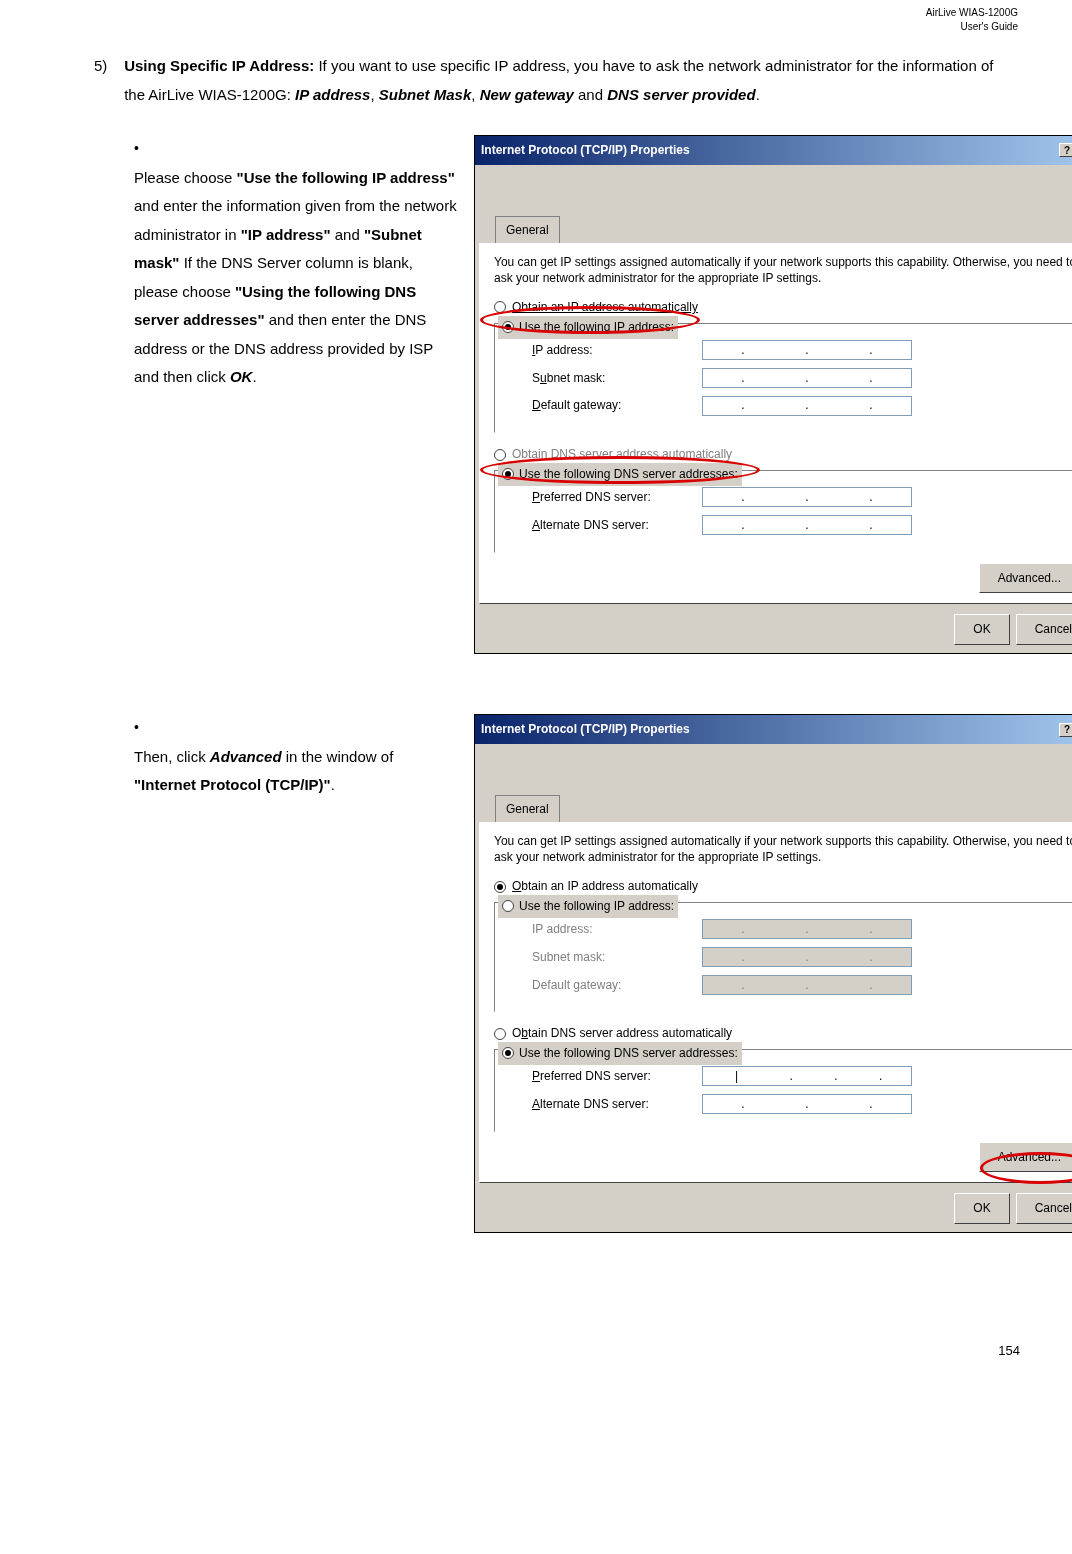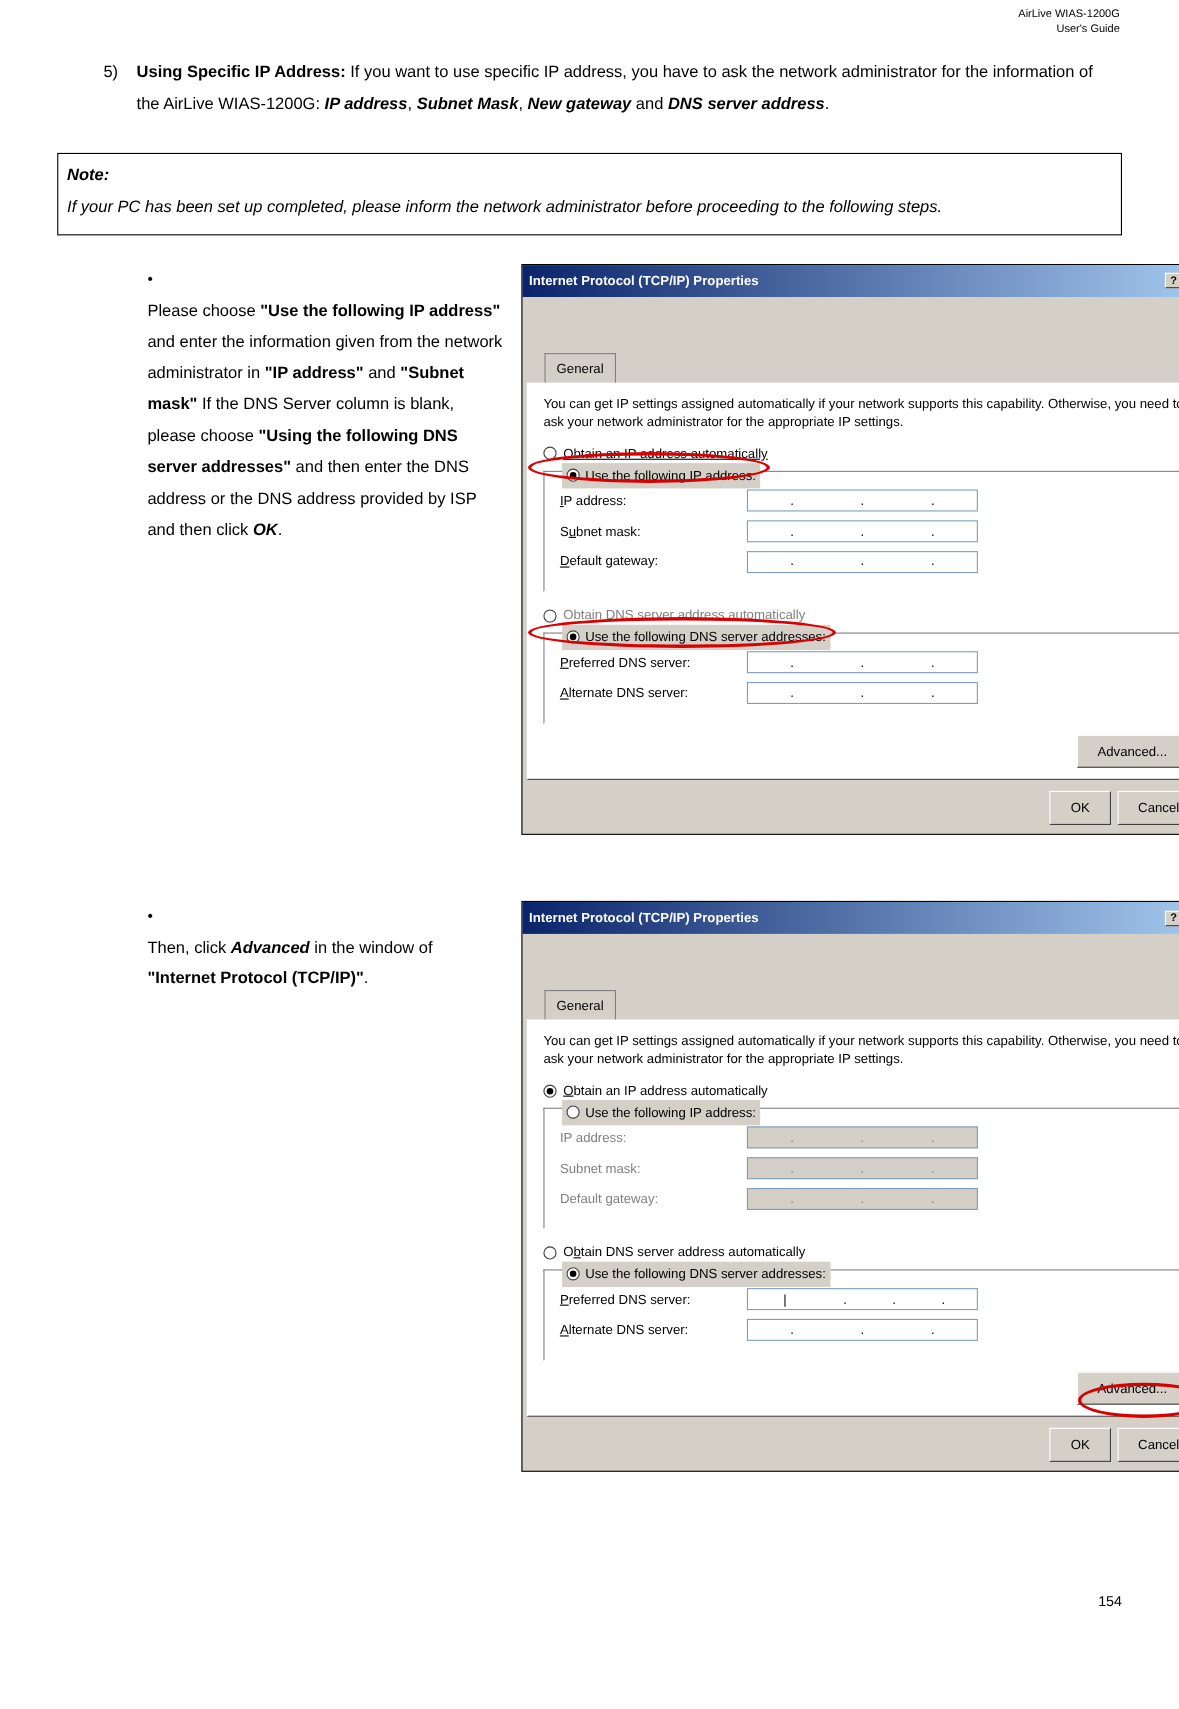--- a/index.html
+++ b/index.html
@@ -131,25 +131,25 @@
   .radio.sel::after{content:'';width:6px;height:6px;border-radius:50%;background:#000;}
   .group-box {
     border:1px solid #808080;
     border-right-color:#fff;border-bottom-color:#fff;
     margin:4px 0 10px 0;
     padding:10px 12px 10px 14px;
     position:relative;
   }
   .group-box.disabled { color:#808080; }
   .group-legend {
-    position:absolute;top:-8px;left:16px;background:#d4d0c8;padding:0 4px;font-size:12px;
+    position:absolute;top:-8px;left:3px;background:#d4d0c8;padding:0 4px;font-size:12px;
     display:flex;align-items:center;gap:5px;
   }
   .field-row{display:flex;align-items:center;margin:5px 0;}
-  .field-label{width:170px;font-size:12px;}
+  .field-label{width:170px;font-size:12px;margin-left:23px;}
   .ip-input{
     width:210px;height:20px;background:#fff;border:1px solid #7f9db9;display:flex;align-items:center;justify-content:space-around;padding:0 8px;font-size:12px;
   }
   .ip-input.disabled{background:#d4d0c8;color:#808080;}
   .dot{color:#000;}
   .ip-input.disabled .dot{color:#808080;}
   .btn-row{display:flex;justify-content:flex-end;gap:6px;margin-top:6px;}
   .btn{
     border:1px solid #404040;border-top-color:#fff;border-left-color:#fff;
     background:#d4d0c8;padding:3px 18px;font-size:12px;
@@ -172,28 +172,24 @@
 <div class="page">
 
   <div class="header-right">
     <div>AirLive WIAS-1200G</div>
     <div>User's Guide</div>
   </div>
 
   <div class="section-5">
     <span class="list-num">5)</span>
     <span class="list-body">
-      <b>Using Specific IP Address:</b><span> If you want to use specific IP address, you have to ask the network administrator for the information of the AirLive WIAS-1200G: </span><b><i>IP address</i></b><span>, </span><b><i>Subnet Mask</i></b><span>, </span><b><i>New gateway</i></b><span> and </span><b><i>DNS server address</i></b><span>.</span>
+      <b>Using Specific IP Address:</b><span> If you want to use specific IP address, you have to ask the network administrator for the information of the AirLive WIAS-1200G: </span><b><i>IP address</i></b><span>, </span><b><i>Subnet Mask</i></b><span>, </span><b><i>New gateway</i></b><span> and </span><b><i>DNS server provided</i></b><span>.</span>
     </span>
   </div>
 
-  <div class="note-box">
-    <div class="note-label">Note:</div>
-    <div>If your PC has been set up completed, please inform the network administrator before proceeding to the following steps.</div>
-  </div>
 
   <div class="content-row">
     <div class="bullet-col">
       <span class="bullet-char">•</span>
       <span class="bullet-body">
         <span>Please choose </span><b>"Use the following IP address"</b><span> and enter the information given from the network administrator in </span><b>"IP address"</b><span> and </span><b>"Subnet mask"</b><span> If the DNS Server column is blank, please choose </span><b>"Using the following DNS server addresses"</b><span> and then enter the DNS address or the DNS address provided by ISP and then click </span><b><i>OK</i></b><span>.</span>
       </span>
     </div>
     <div class="dialog-col">
       <div class="dialog">

